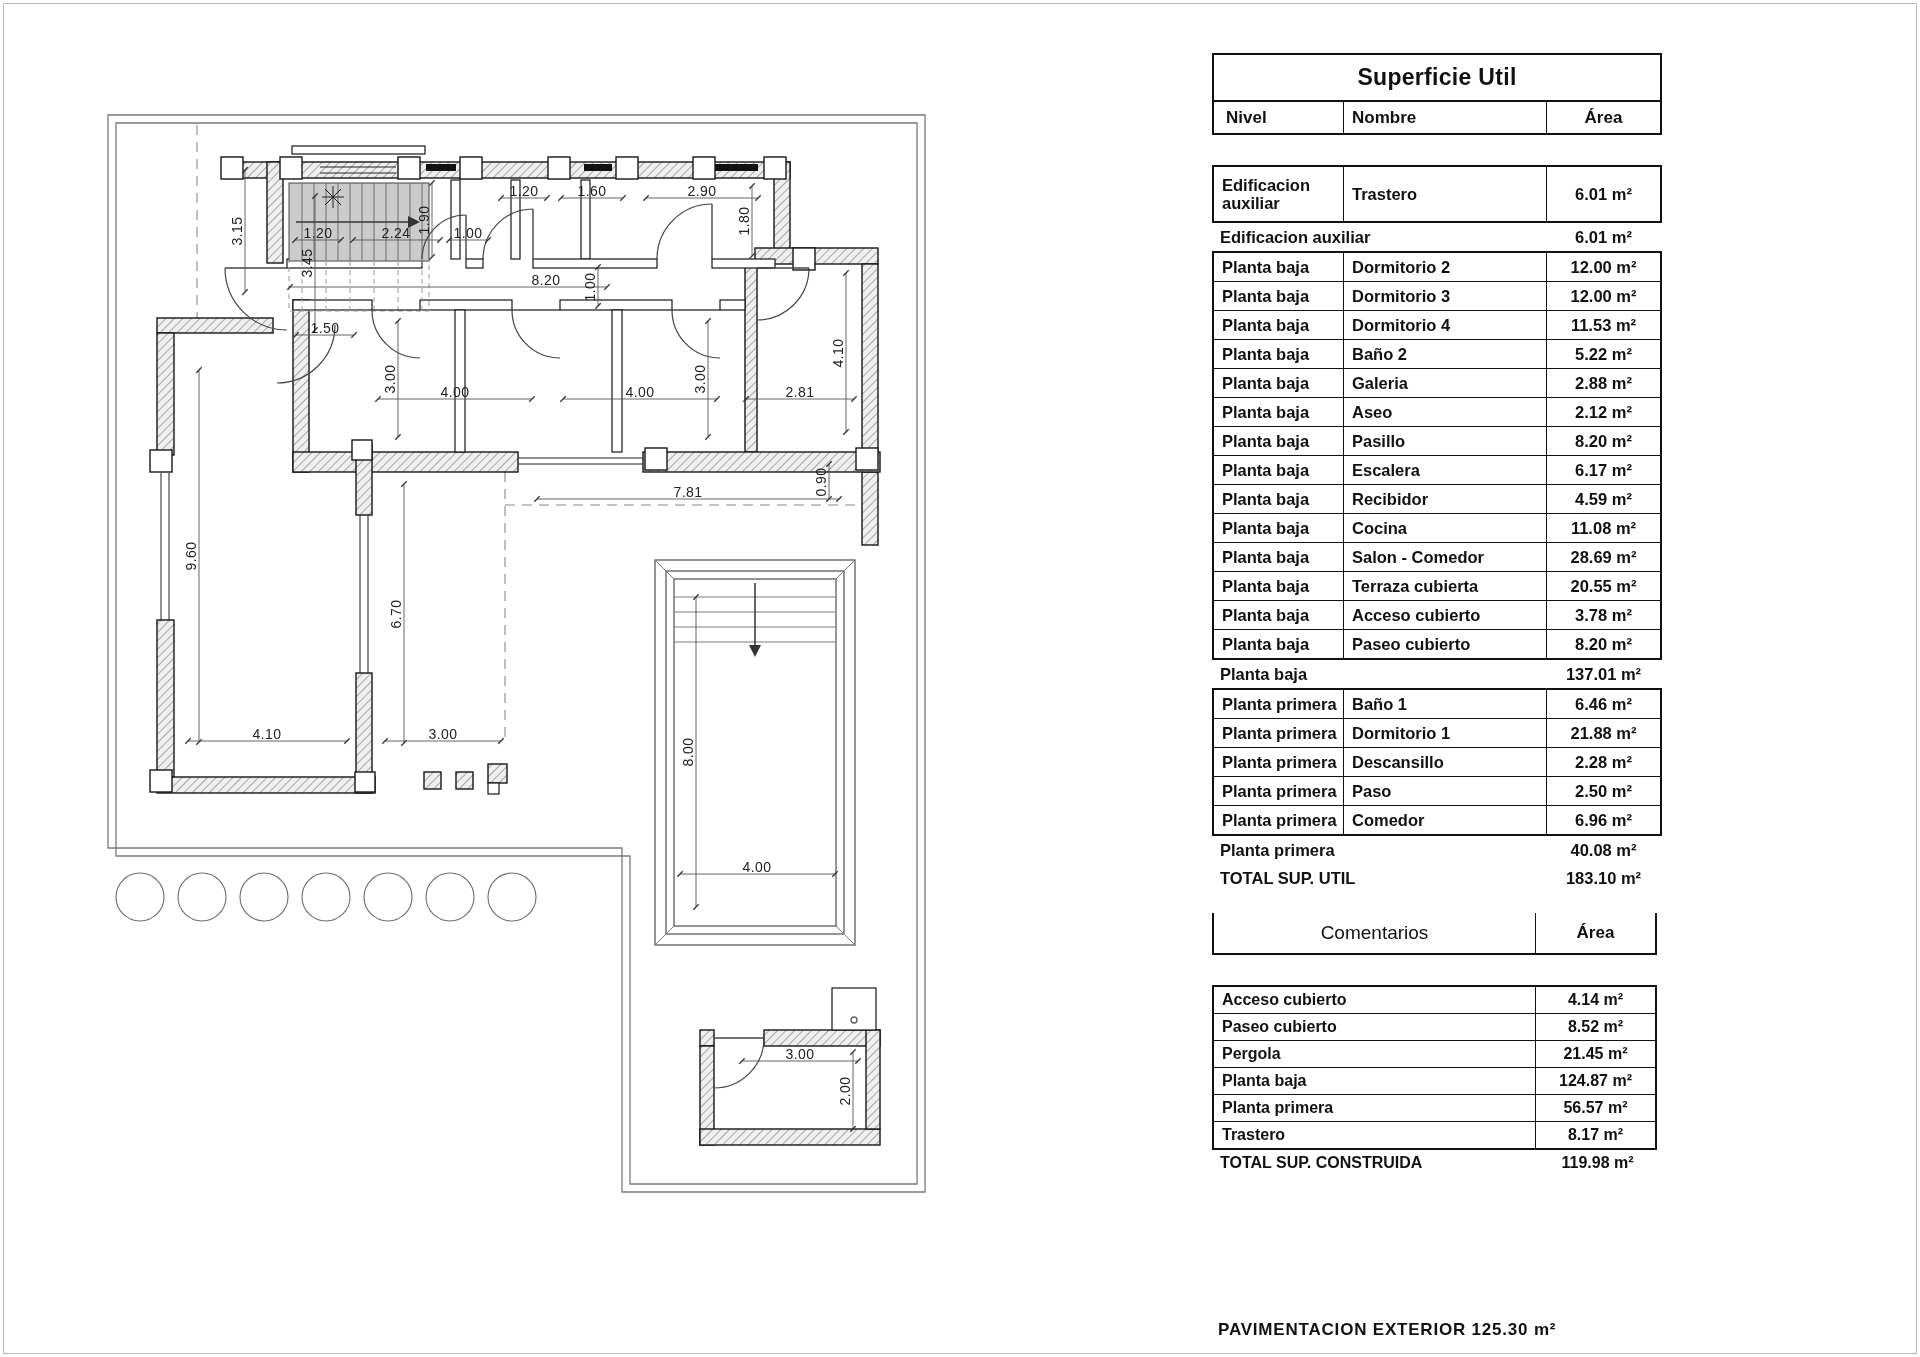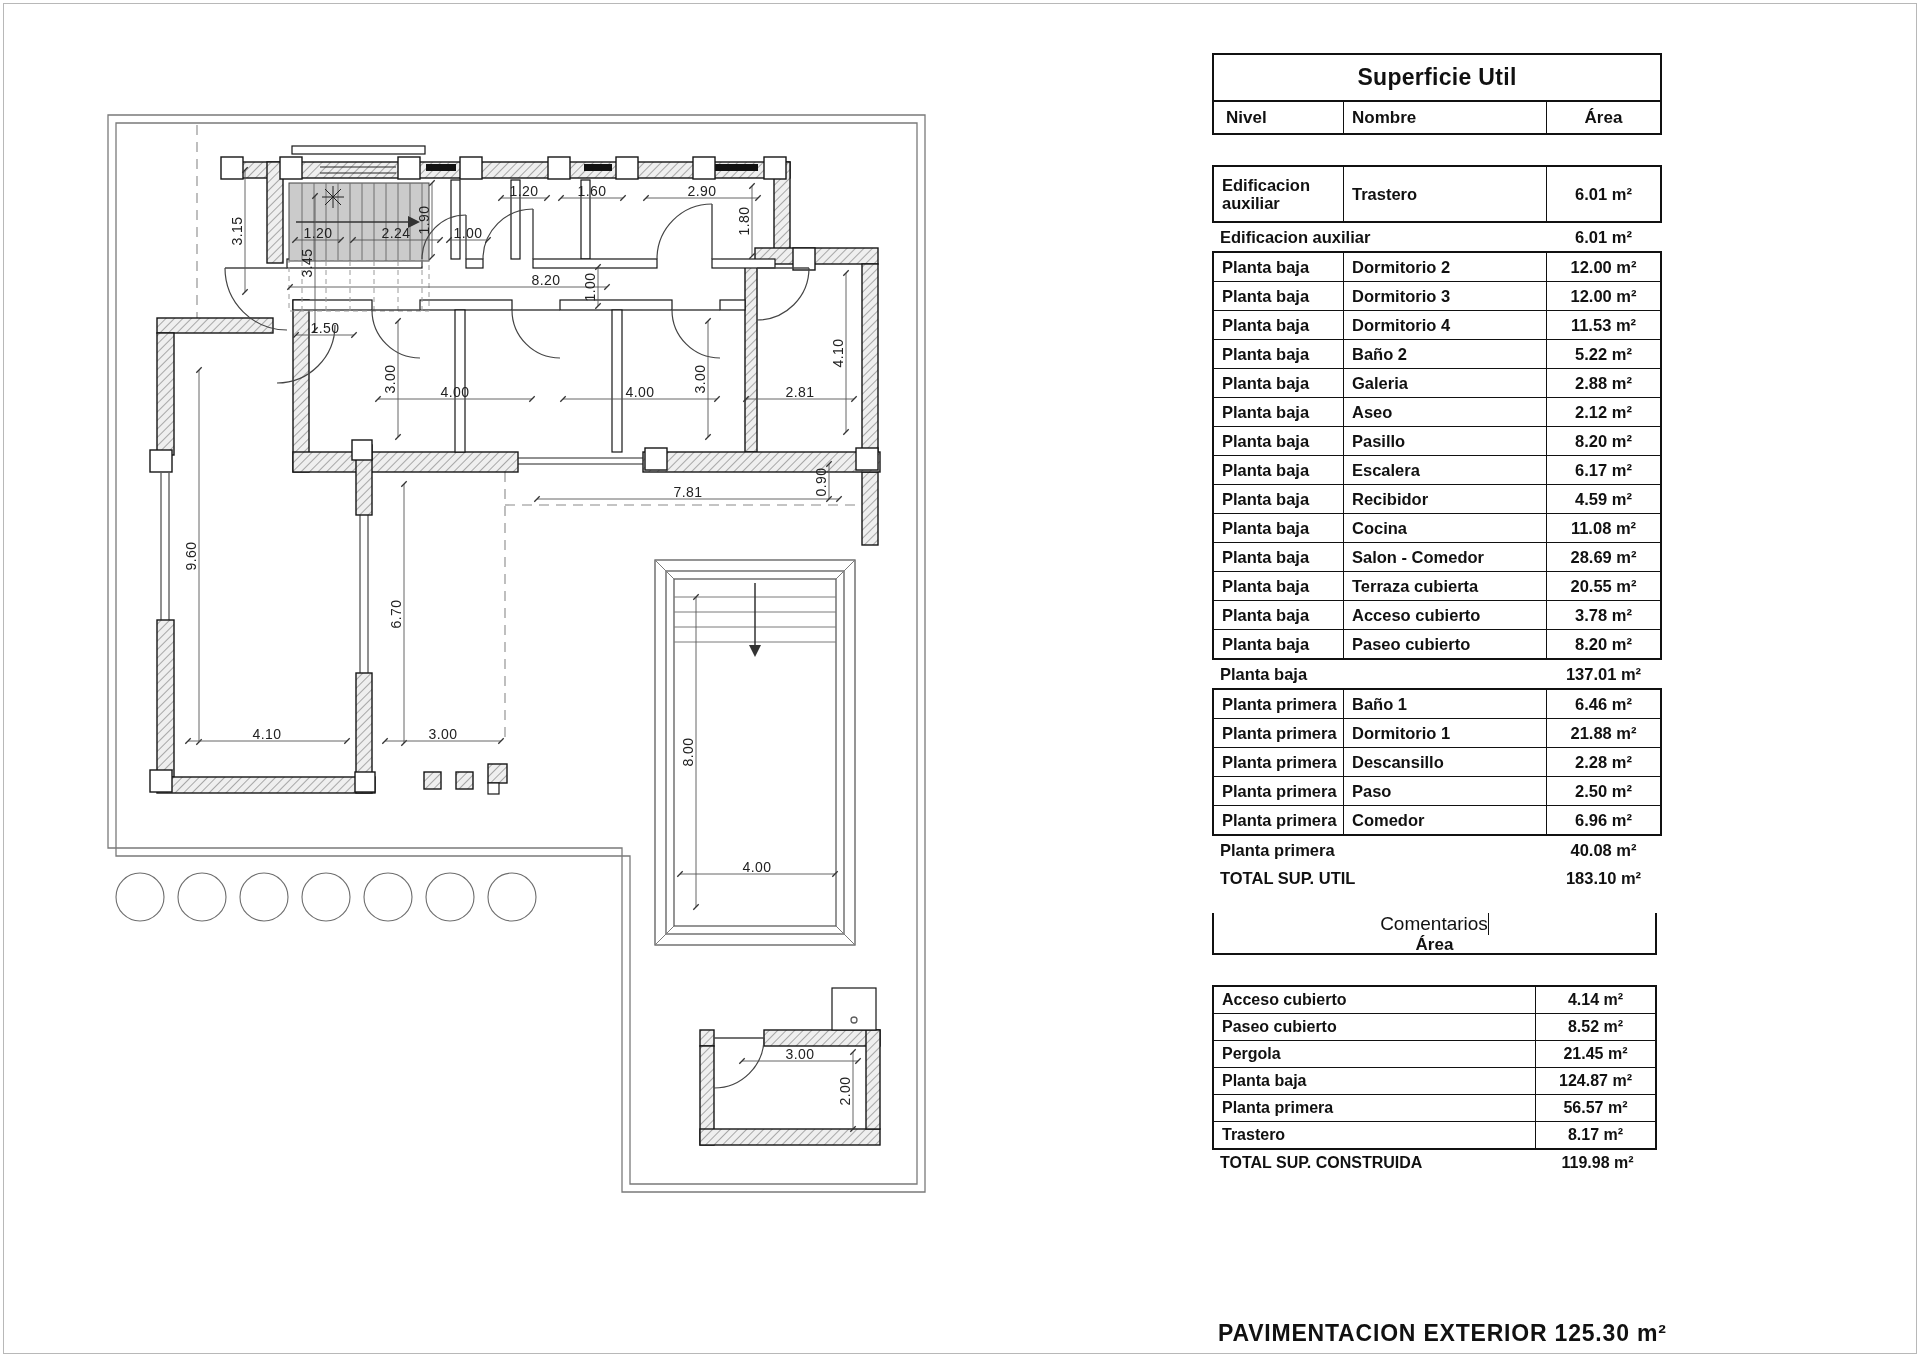--- a/index.html
+++ b/index.html
@@ -33,21 +33,21 @@
   
   .tbl{position:absolute;font-weight:bold;}
   #t1{left:1212px;top:53px;width:450px;}
   #t2{left:1212px;top:913px;width:445px;}
   .ttitle{border:2px solid #111;display:flex;align-items:center;justify-content:center;
           letter-spacing:.3px;box-sizing:border-box;}
   #t1 .ttitle{height:49px;font-size:23px;}
   #t2 .ttitle{height:45px;font-size:21px;}
   .thead{border:2px solid #111;border-top:none;display:flex;box-sizing:border-box;align-items:center;}
   #t1 .thead{height:33px;font-size:17px;}
-  #t2 .thead{height:42px;flex-direction:column;}
+  #t2 .thead{height:42px;}
   .h1{width:130px;padding-left:12px;box-sizing:border-box;border-right:1.5px solid #111;height:100%;display:flex;align-items:center;}
   .h2{width:203px;padding-left:8px;box-sizing:border-box;border-right:1.5px solid #111;height:100%;display:flex;align-items:center;}
   .h3{flex:1;display:flex;align-items:center;justify-content:center;height:100%;}
   .h2a{flex:1;display:flex;align-items:center;justify-content:center;height:100%;
        border-right:1.5px solid #111;font-weight:normal;font-size:19px;}
   .h2b{width:119px;display:flex;align-items:center;justify-content:center;height:100%;font-size:17px;}
   .tbody{margin-top:30px;}
   .tbox{border:2px solid #111;box-sizing:border-box;}
   .trow{display:flex;height:28px;border-top:1.5px solid #111;font-size:16.5px;align-items:stretch;}
   .trow:first-child{border-top:none;}
@@ -56,21 +56,21 @@
   .c2{width:203px;padding-left:8px;box-sizing:border-box;border-right:1.5px solid #111;display:flex;align-items:center;}
   .c3{flex:1;display:flex;align-items:center;justify-content:center;}
   .r2l{flex:1;padding-left:8px;box-sizing:border-box;border-right:1.5px solid #111;display:flex;align-items:center;}
   .r2v{width:119px;display:flex;align-items:center;justify-content:center;}
   #t2 .trow{height:26px;font-size:16px;}
   .subrow{display:flex;height:28px;align-items:center;font-size:16.5px;}
   #t2 .subrow{height:26px;font-size:16px;}
   .sl{flex:1;padding-left:8px;box-sizing:border-box;}
   .sv{width:117px;text-align:center;}
   #t2 .sv{width:119px;}
-  #footnote{position:absolute;left:1218px;top:1320px;font-size:23px;font-weight:bold;letter-spacing:.8px;}
+  #footnote{position:absolute;left:1218px;top:1320px;font-size:17px;font-weight:bold;letter-spacing:.8px;}
 </style>
 </head>
 <body>
 
 <div id="canvas">
   <div class="frame"></div>
 
   <svg width="1160" height="1357" viewBox="0 0 1160 1357">
     <defs>
       <pattern id="hatch" width="6" height="6" patternUnits="userSpaceOnUse" patternTransform="rotate(45 0 0)">

